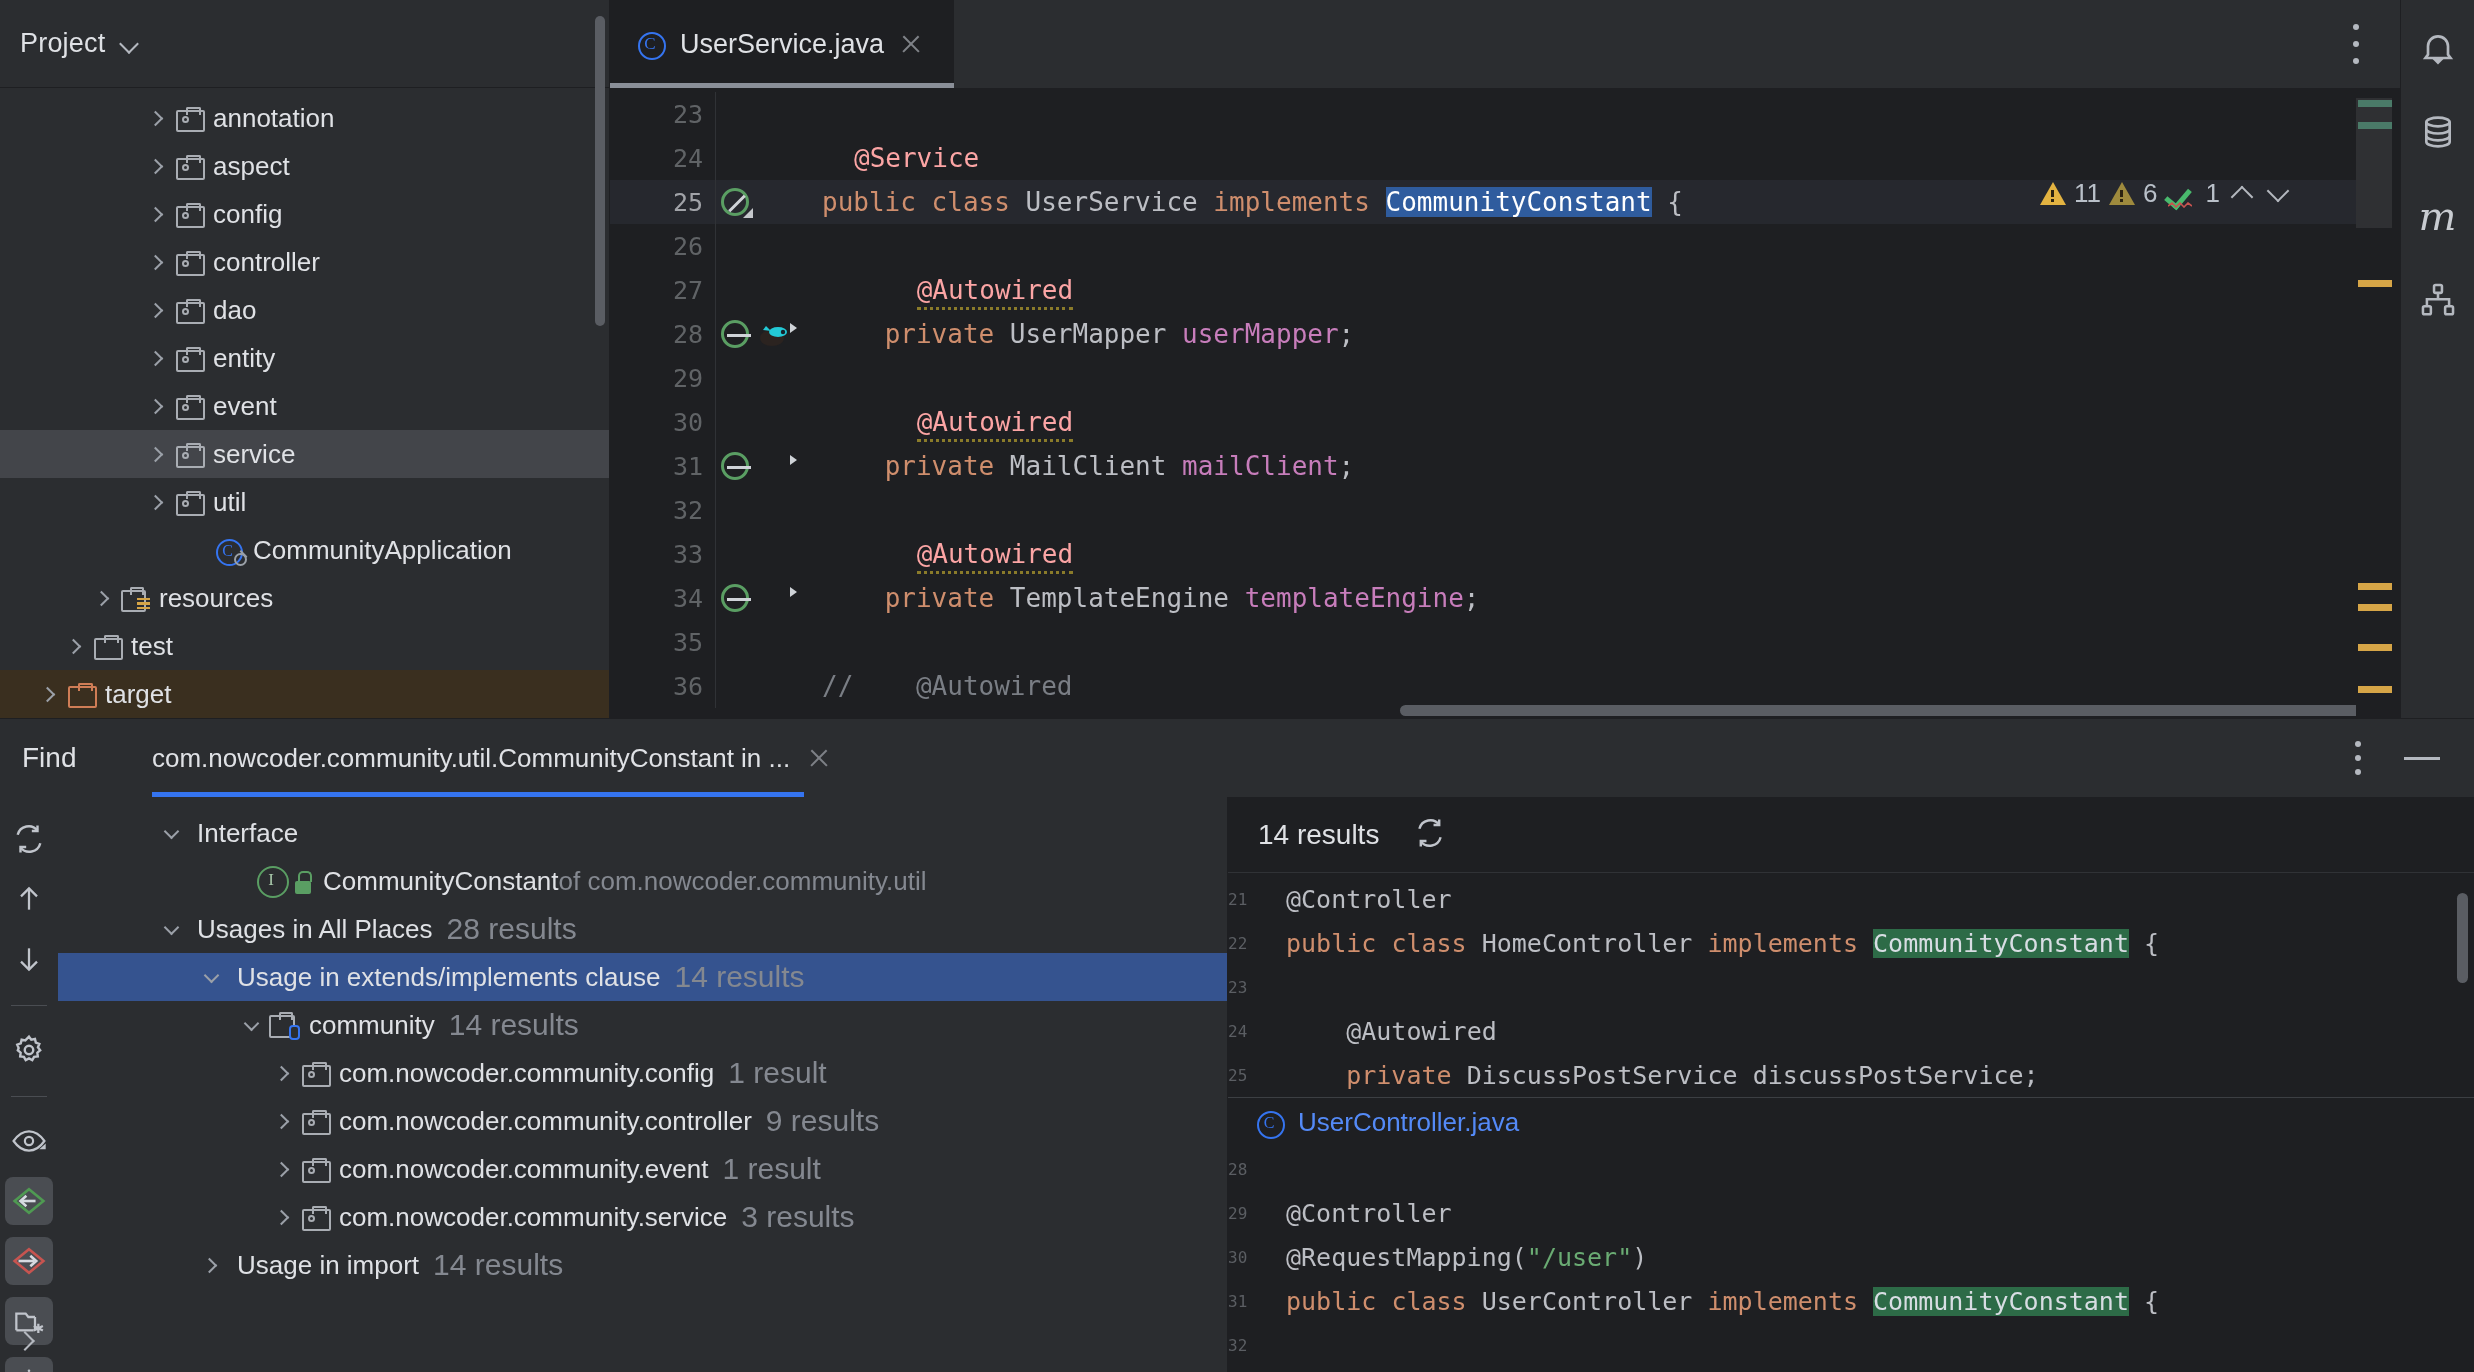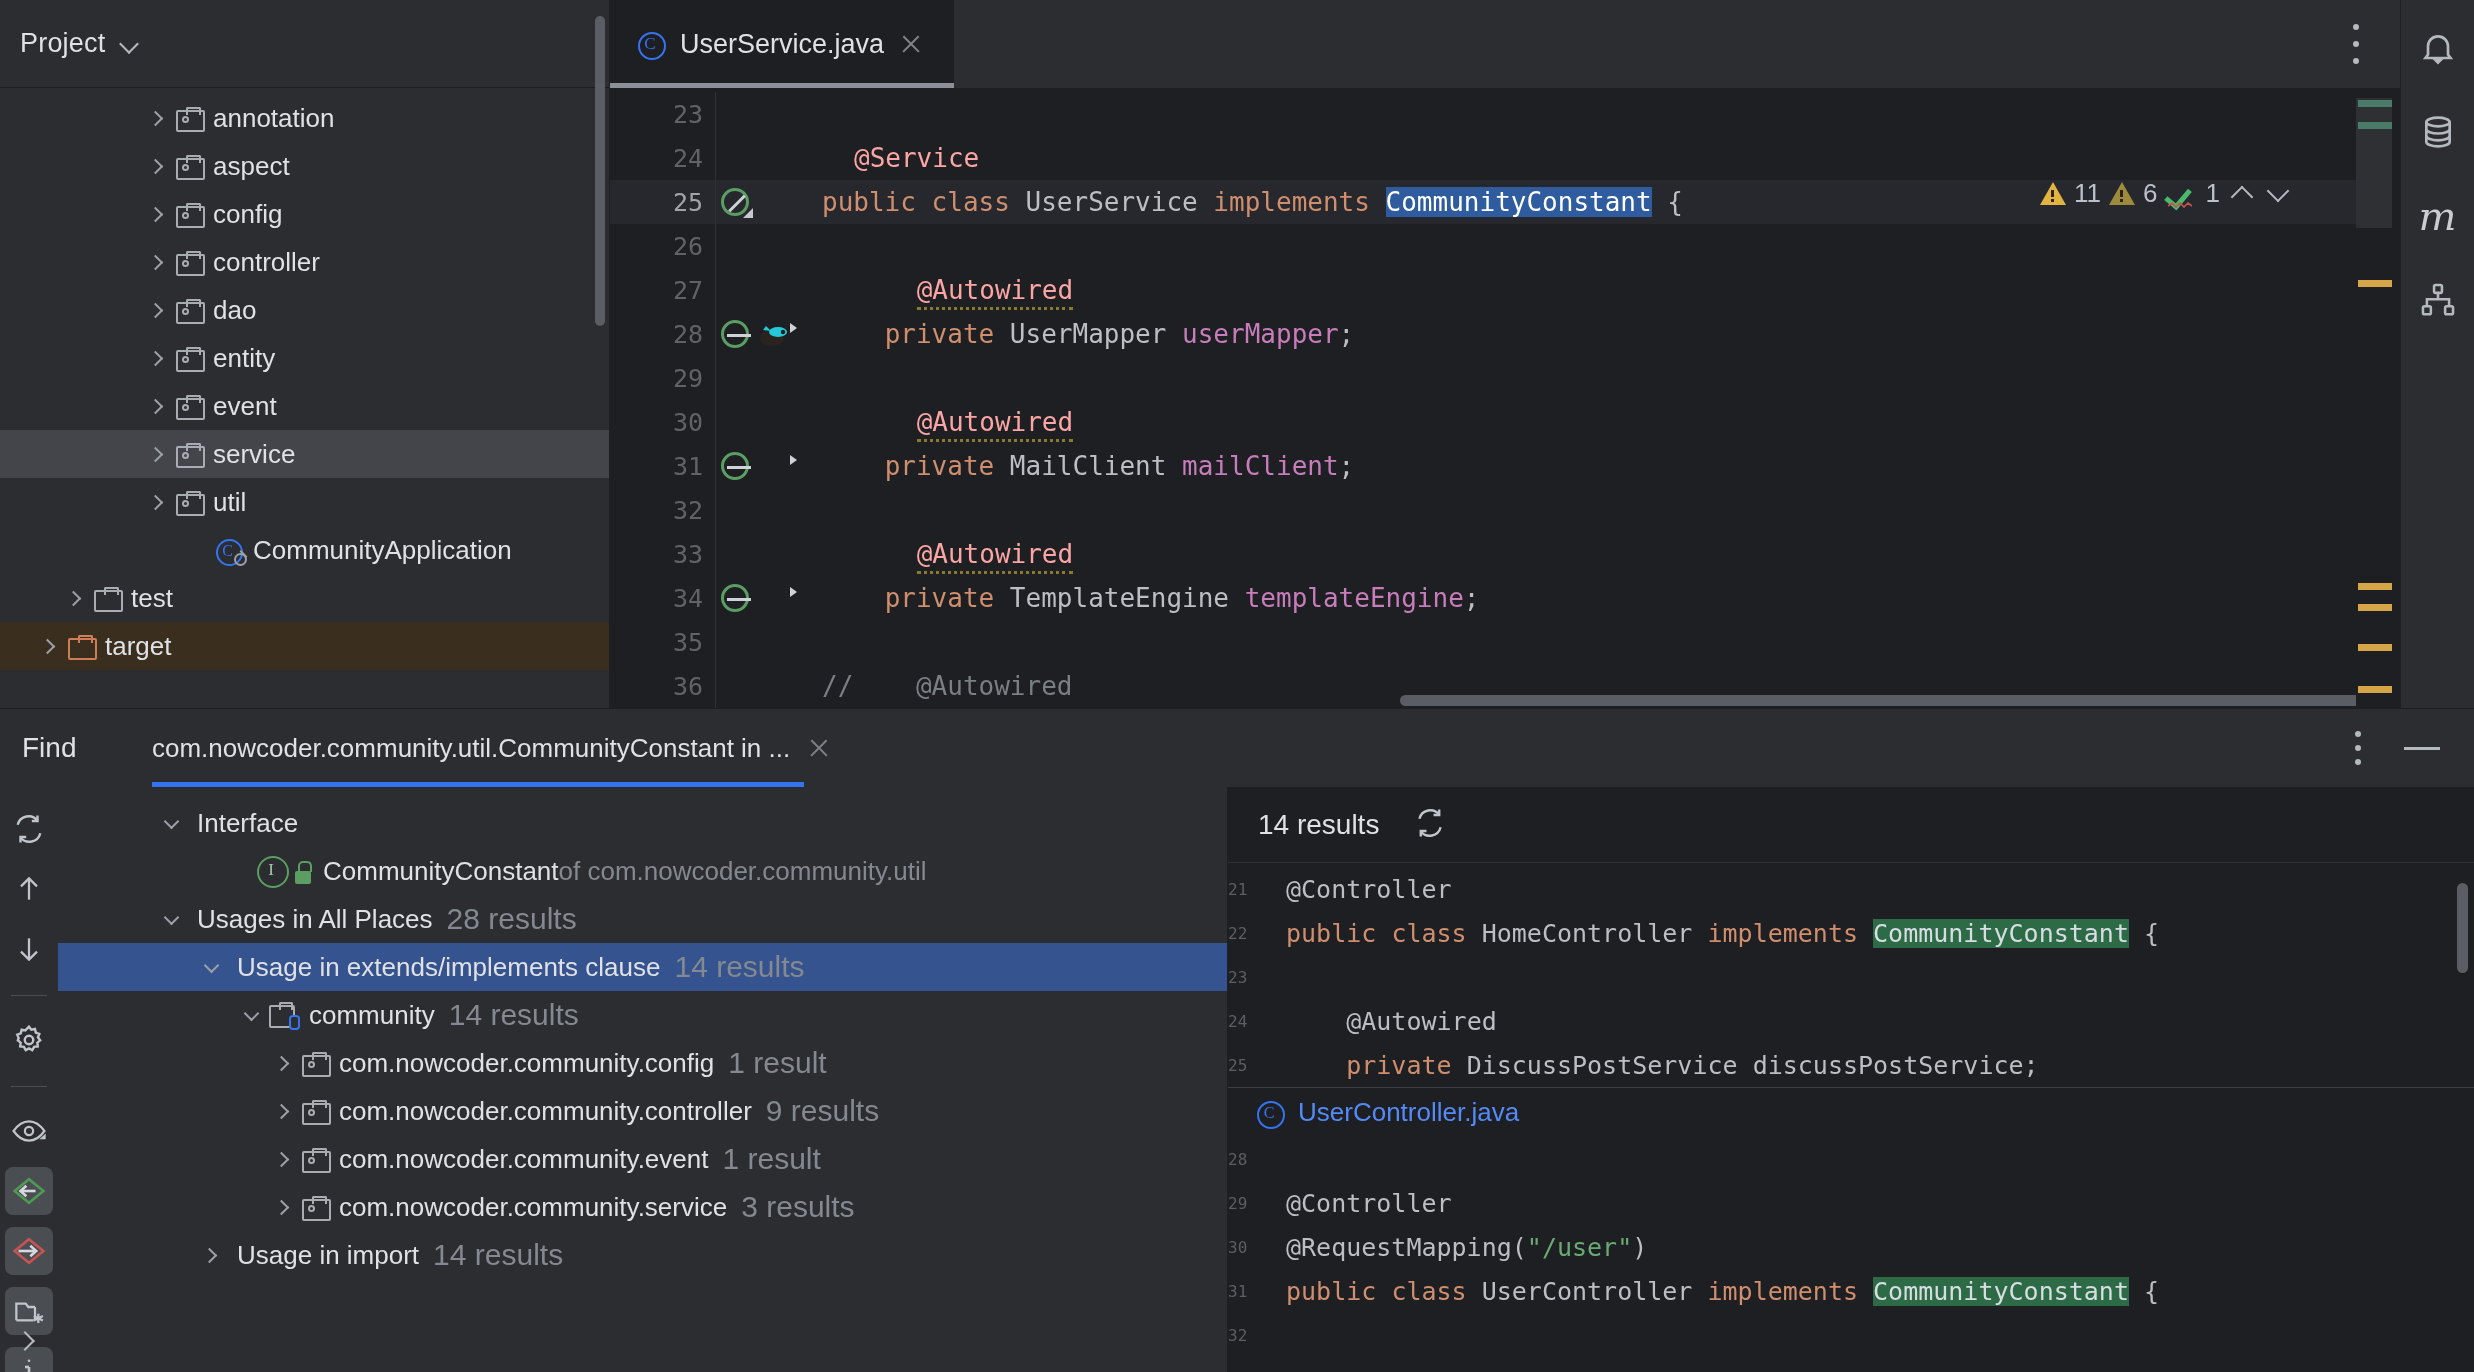--- a/index.html
+++ b/index.html
@@ -455,20 +455,34 @@
             <span class="tlabel">util</span>
           </div>
           <div class="trow">
             <span style="display:inline-block;width:180px"></span>
             <span class="arrow none"></span>
             <span class="ico cls-blue">
               <span class="cglyph">C</span>
               <span class="springdot"></span>
             </span>
             <span class="tlabel">CommunityApplication</span>
+          </div>
+          <div class="trow">
+            <span style="display:inline-block;width:86px"></span>
+            <span class="arrow">
+              <i></i>
+            </span>
+            <span class="ico folder-res">
+              <span class="reslines">
+                <span></span>
+                <span></span>
+                <span></span>
+              </span>
+            </span>
+            <span class="tlabel">resources</span>
           </div>
           <div class="trow">
             <span style="display:inline-block;width:58px"></span>
             <span class="arrow">
               <i></i>
             </span>
             <span class="ico folder-plain"></span>
             <span class="tlabel">test</span>
           </div>
           <div class="trow ctx">

